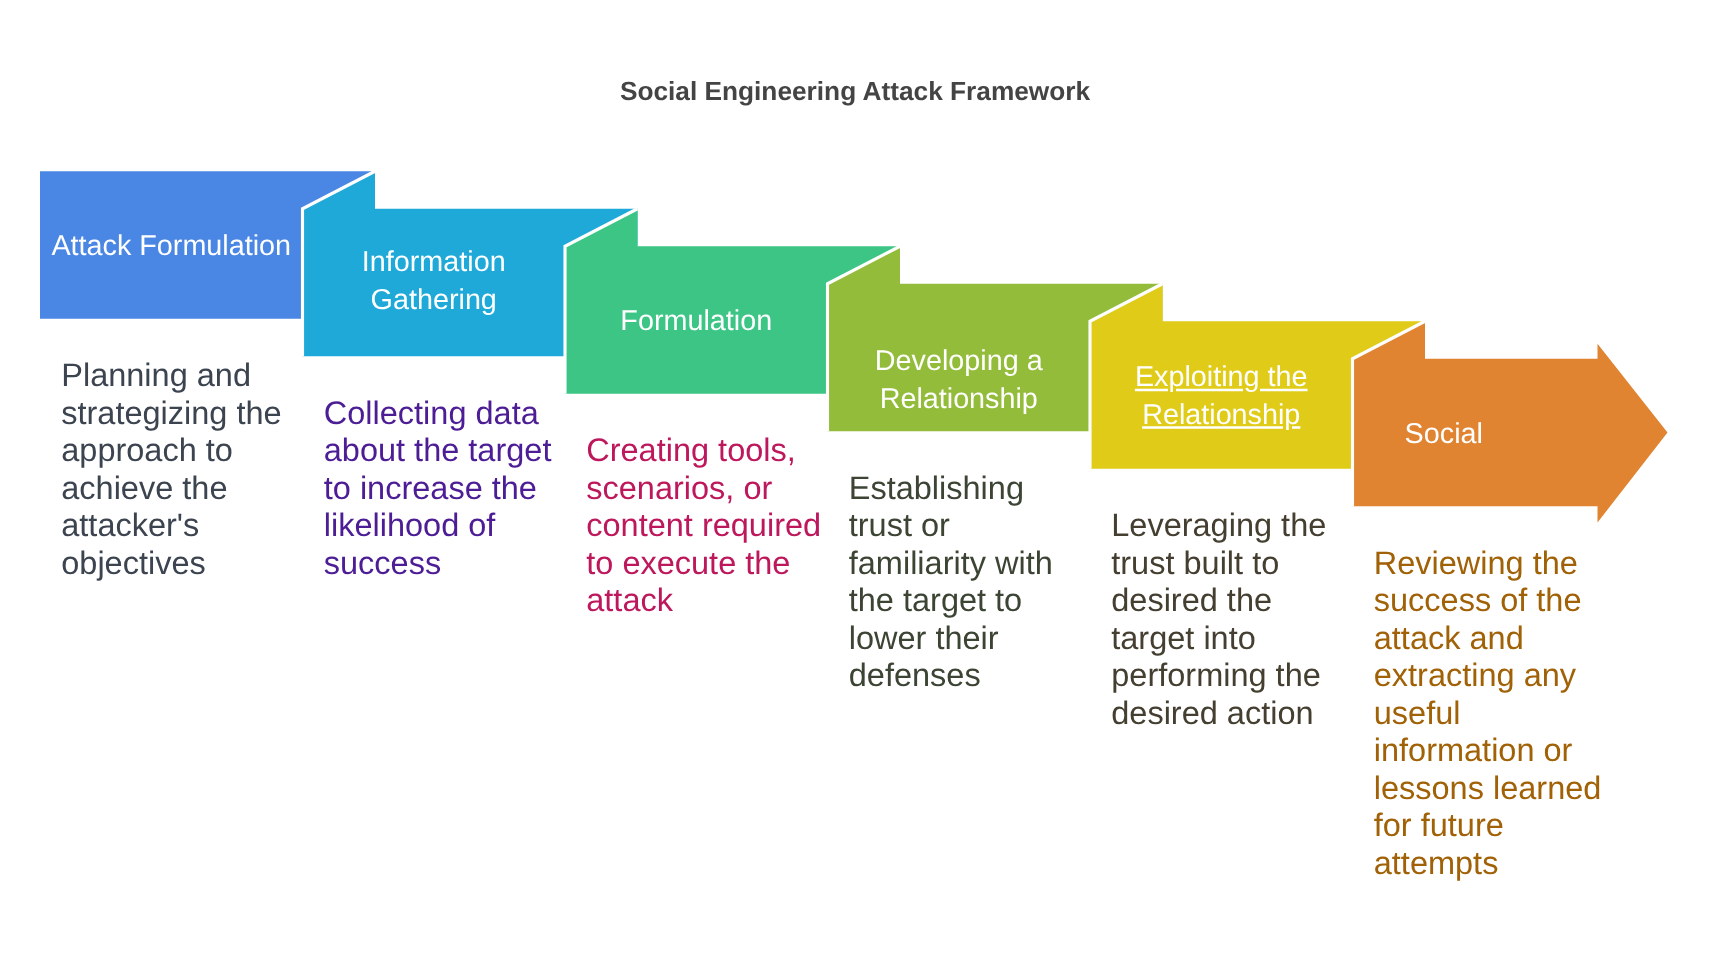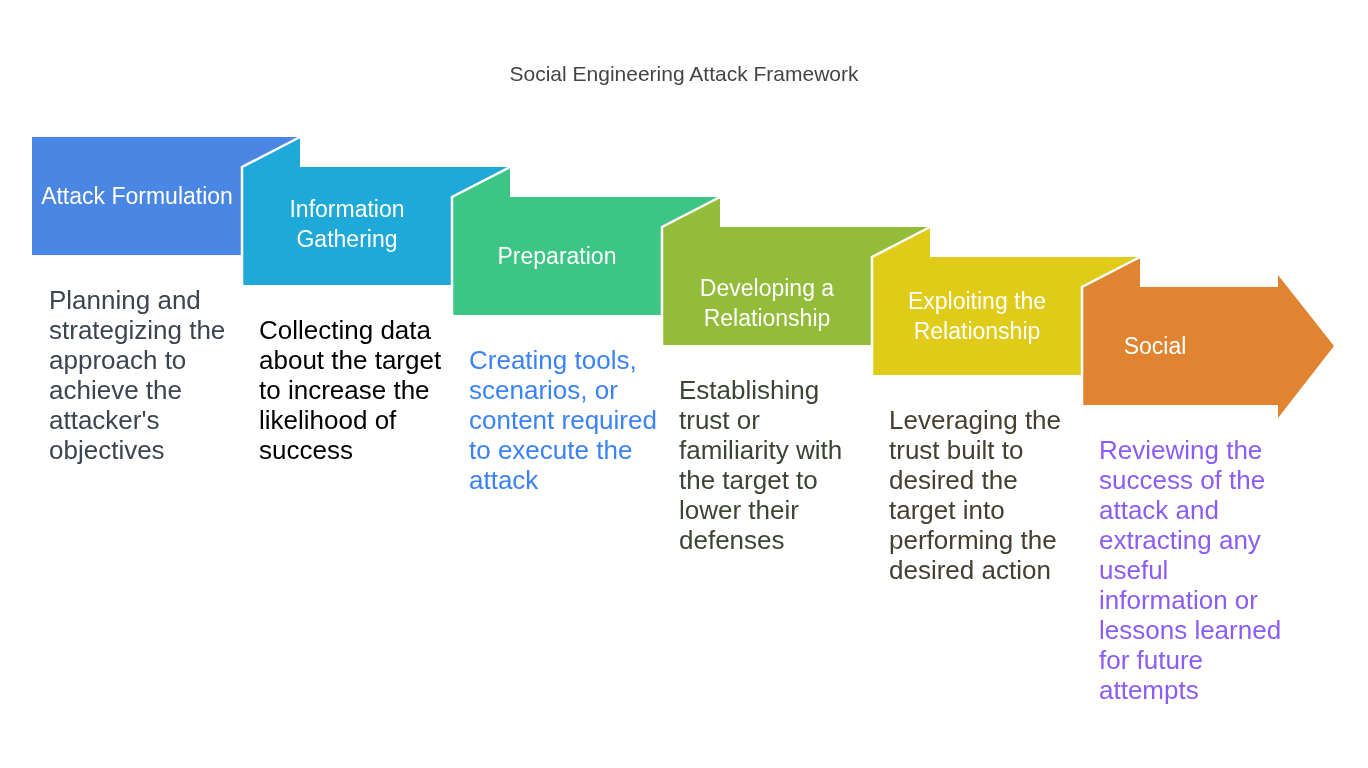--- a/index.html
+++ b/index.html
@@ -1,17 +1,17 @@
 <!DOCTYPE html>
 <html><head>
   <meta charset="utf-8">
   <style>
     html, body { margin: 0; padding: 0; background: #ffffff; }
     body { width: 1368px; height: 768px; position: relative; overflow: hidden; font-family: "Liberation Sans", sans-serif; }
-    #title { position: absolute; left: 0; width: 1368px; top: 62px; text-align: center; font-size: 21px; font-weight: normal; color: #444444; }
+    #title { position: absolute; left: 0; width: 1368px; top: 62px; text-align: center; font-size: 21px; font-weight: bold; color: #444444; }
     #diagram { position: absolute; left: 0; top: 0; }
     .step-label { position: absolute; width: 210px; display: flex; align-items: center; justify-content: center; text-align: center; color: #ffffff; font-size: 23px; line-height: 30px; }
     .step-desc { position: absolute; width: 190px; font-size: 26px; line-height: 30px; }
   </style>
 </head>
 <body>
 
 <div id="title">Social Engineering Attack Framework</div>
 <svg id="diagram" width="1368" height="768">
     <polygon points="32,137 300,137 300,167 242,167 242,255 32,255" fill="#4a86e4"></polygon>
@@ -23,22 +23,22 @@
     <polyline points="662,345 662,227 720,197" fill="none" stroke="#ffffff" stroke-width="2.5"></polyline>
     <polygon points="872,257 930,227 930,257 1140,257 1140,287 1082,287 1082,375 872,375" fill="#e0cc18"></polygon>
     <polyline points="872,375 872,257 930,227" fill="none" stroke="#ffffff" stroke-width="2.5"></polyline>
     <polygon points="1082,287 1140,257 1140,287 1278,287 1278,275 1334,346 1278,418 1278,405 1082,405" fill="#e08432"></polygon>
     <polyline points="1082,405 1082,287 1140,257" fill="none" stroke="#ffffff" stroke-width="2.5"></polyline>
   </svg>
 <div id="labels">
     <div class="step-label" style="left: 32px; top: 137px; height: 118px; padding: 0px 6px; box-sizing: border-box; text-align: right;">Attack Formulation</div>
     <div class="step-desc" style="left: 49px; top: 285px; color: rgb(60, 68, 80);">Planning and strategizing the approach to achieve the attacker's objectives</div>
     <div class="step-label" style="left: 242px; top: 167px; height: 114px; padding: 0px 6px; box-sizing: border-box;">Information Gathering</div>
-    <div class="step-desc" style="left: 259px; top: 315px; color: #000000;">Collecting data about the target to increase the likelihood of success</div>
-    <div class="step-label" style="left: 452px; top: 197px; height: 118px; padding: 0px 6px; box-sizing: border-box;">Preparation</div>
-    <div class="step-desc" style="left: 469px; top: 345px; color: #3b82f6;">Creating tools, scenarios, or content required to execute the attack</div>
+    <div class="step-desc" style="left: 259px; top: 315px; color: #4c1d95;">Collecting data about the target to increase the likelihood of success</div>
+    <div class="step-label" style="left: 452px; top: 197px; height: 118px; padding: 0px 6px; box-sizing: border-box;">Formulation</div>
+    <div class="step-desc" style="left: 469px; top: 345px; color: #be185d;">Creating tools, scenarios, or content required to execute the attack</div>
     <div class="step-label" style="left: 662px; top: 227px; height: 152px; padding: 0px 6px; box-sizing: border-box;">Developing a Relationship</div>
     <div class="step-desc" style="left: 679px; top: 375px; color: rgb(60, 68, 52);">Establishing trust or familiarity with the target to lower their defenses</div>
-    <div class="step-label" style="left: 872px; top: 257px; height: 118px; padding: 0px 6px; box-sizing: border-box;">Exploiting the Relationship</div>
+    <div class="step-label" style="left: 872px; top: 257px; height: 118px; padding: 0px 6px; box-sizing: border-box; text-decoration: underline;">Exploiting the Relationship</div>
     <div class="step-desc" style="left: 889px; top: 405px; color: rgb(68, 63, 48);">Leveraging the trust built to desired the target into performing the desired action</div>
     <div class="step-label" style="left: 1082px; top: 287px; height: 118px; width: 146px; padding: 0px 6px; box-sizing: border-box;">Social</div>
-    <div class="step-desc" style="left: 1099px; top: 435px; color: #8b5cf6;">Reviewing the success of the attack and extracting any useful information or lessons learned for future attempts</div>
+    <div class="step-desc" style="left: 1099px; top: 435px; color: #a16207;">Reviewing the success of the attack and extracting any useful information or lessons learned for future attempts</div>
   </div>
 
 </body></html>

